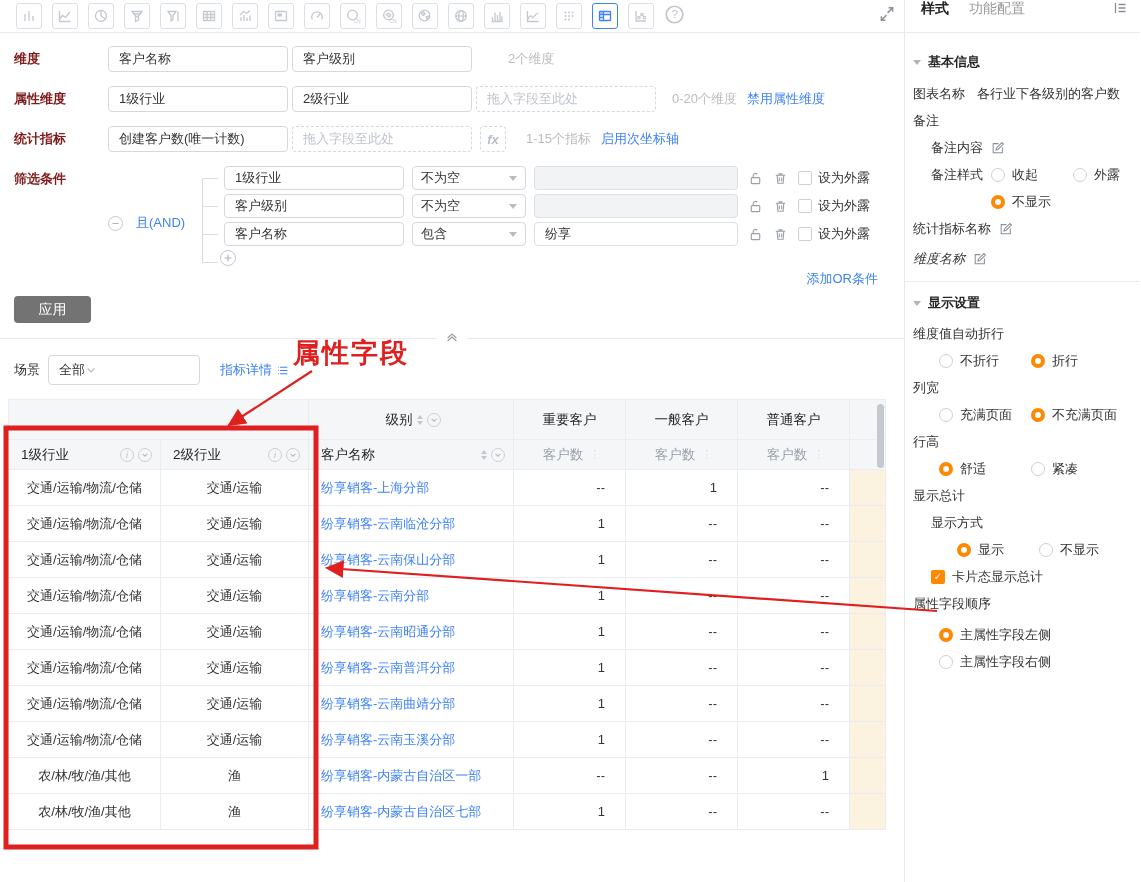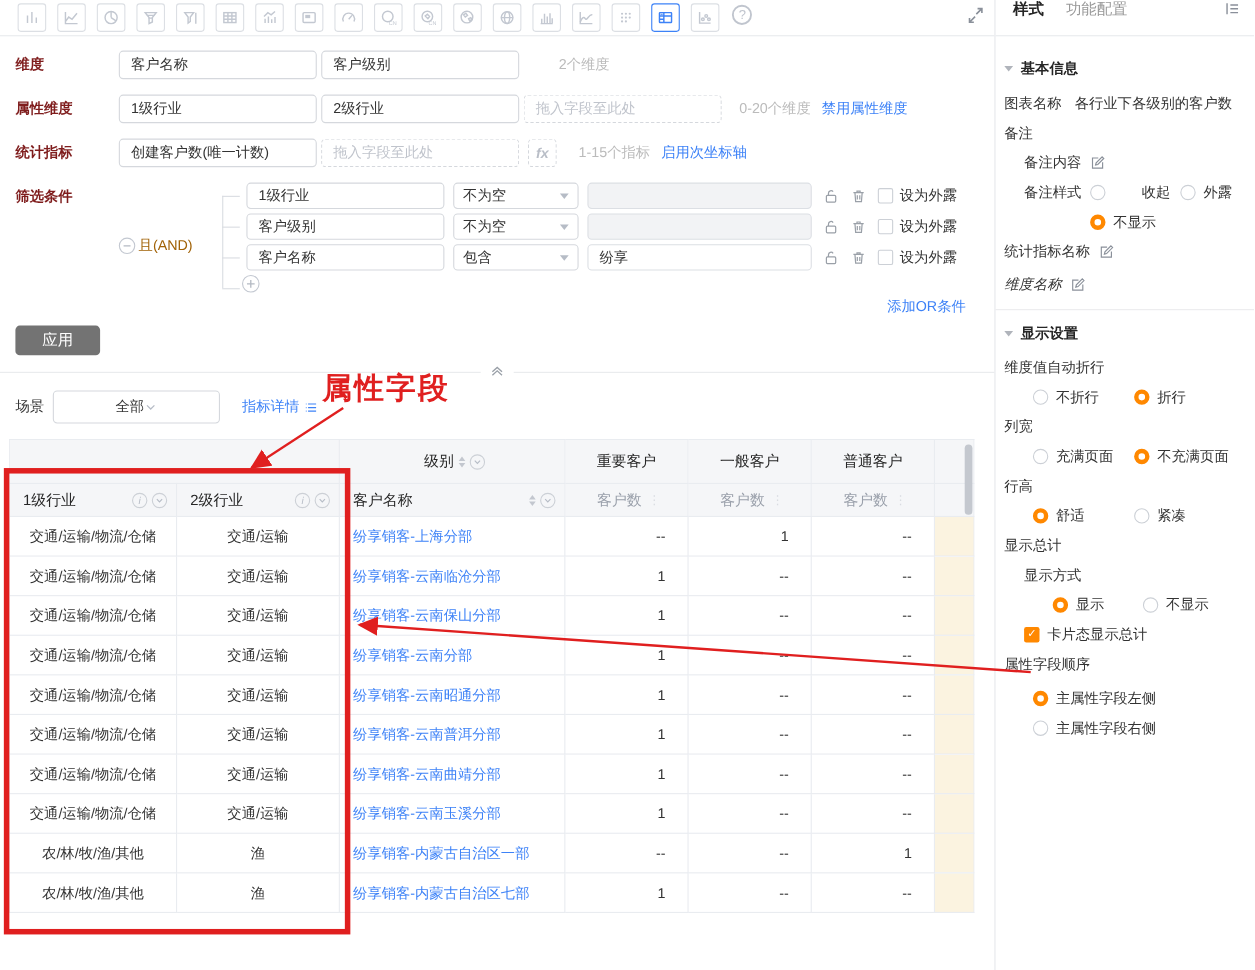--- a/index.html
+++ b/index.html
@@ -31,21 +31,21 @@
   .fxbox { width:26px; height:26px; border:1px dashed #d5d8dd; border-radius:4px; color:#b9bec7; font-style:italic; font-weight:bold;
            display:flex; align-items:center; justify-content:center; margin:0 8px 0 4px; }
   .hint { color:#bbb; line-height:26px; margin-left:32px; }
   .hint.tight { margin-left:12px; margin-right:10px; }
   .blue-link { color:#3d82f7; line-height:26px; cursor:pointer; text-decoration:none; }
 
   
   .filter-wrap { position:relative; flex:1; height:122px; }
   .f-vline { position:absolute; left:94px; top:12px; height:84px; border-left:1px solid #d9dce1; }
   .f-stub { position:absolute; left:94px; width:16px; border-top:1px solid #d9dce1; }
-  .and-node { position:absolute; left:0; top:48px; display:flex; align-items:center; gap:3px; color:#a16207; }
+  .and-node { position:absolute; left:0; top:48px; display:flex; align-items:center; gap:13px; color:#3b82f6; }
   .circle-btn { width:15px; height:15px; border:1px solid #c3c8d1; border-radius:50%; display:inline-flex; align-items:center; justify-content:center; color:#b4bac3; font-size:12px; line-height:1; background:#fff; }
   .f-rows { margin-left:116px; }
   .f-row { display:flex; align-items:center; height:24px; margin-bottom:4px; }
   .f-field { width:180px; height:24px; border:1px solid #d5d8dd; border-radius:4px; line-height:22px; padding:0 10px; margin-right:8px; background:#fff; }
   .f-op { width:114px; height:24px; border:1px solid #d5d8dd; border-radius:4px; line-height:22px; padding:0 8px; margin-right:8px; display:flex; align-items:center; justify-content:space-between; background:#fff; color:#333; }
   .caret { width:0; height:0; border-left:4px solid transparent; border-right:4px solid transparent; border-top:5px solid #b6bcc6; }
   .f-val { width:204px; height:24px; border:1px solid #dcdfe4; border-radius:4px; line-height:22px; padding:0 10px; margin-right:10px; background:#fff; }
   .f-val.disabled { background:#f2f3f5; }
   .mini-ic { margin-right:10px; display:inline-flex; }
   .mini-ic svg { stroke:#9aa0a8; fill:none; stroke-width:1.2; }
@@ -55,21 +55,21 @@
 
   .apply-btn { margin:8px 0 0 14px; width:77px; height:27px; background:#737373; color:#fff; font-size:14px; border:none; border-radius:4px; cursor:pointer; }
 
   .collapse-divider { position:relative; border-top:1px solid #e8eaed; margin-top:15px; }
   .collapse-chip { position:absolute; left:437px; top:-8px; background:#fff; padding:0 8px; }
   .collapse-chip svg { stroke:#9aa0a8; fill:none; stroke-width:1.4; }
 
   
   .scene-row { display:flex; align-items:center; margin:16px 0 0 14px; position:relative; }
   .scene-label { font-size:13px; color:#333; margin-right:8px; }
-  .scene-select { width:152px; height:30px; border:1px solid #d5d8dd; border-radius:4px; display:flex; align-items:center; justify-content:center; padding:0 10px; font-size:13px; }
+  .scene-select { width:152px; height:30px; border:1px solid #d5d8dd; border-radius:4px; display:flex; align-items:center; justify-content:flex-start; padding:0 10px; font-size:13px; }
   .scene-select svg { stroke:#b6bcc6; fill:none; stroke-width:1.5; }
   .detail-link { margin-left:20px; font-size:13px; display:flex; align-items:center; gap:4px; }
   .detail-link svg { stroke:#3d82f7; fill:none; stroke-width:1.3; }
 
   
   .table-zone { position:relative; margin:14px 0 0 8px; width:878px; height:521px; overflow:hidden; border-bottom:1px solid #0c4a6e; }
   table { border-collapse:collapse; table-layout:fixed; width:877px; font-size:13px; }
   th, td { border:1px solid #e9ecf0; overflow:hidden; }
   thead .gh th { height:40px; background:#f5f6f8; font-weight:normal; color:#262626; font-size:13.5px; }
   thead .ch th { height:30px; background:#f5f6f8; font-weight:normal; color:#262626; font-size:13.5px; }
@@ -637,21 +637,21 @@
         <span class="edit-ic">
             <svg width="14" height="14" viewBox="0 0 16 16">
               <path d="M8.5 3H2.5v10.5H13V7.5"></path>
               <path d="M12.5 1.8l1.7 1.7-6.2 6.2-2.3.6.6-2.3z"></path>
             </svg>
           </span>
       </div>
 
       <div class="sb-line ind1">
         <span>备注样式</span>
-        <span class="r-item w78" style="margin-left:8px;gap:26px;">
+        <span class="r-item w78" style="margin-left:8px;">
             <span class="radio"></span>
             <span>收起</span>
           </span>
         <span class="r-item">
             <span class="radio"></span>
             <span>外露</span>
           </span>
       </div>
 
       <div class="sb-line ind-note">

